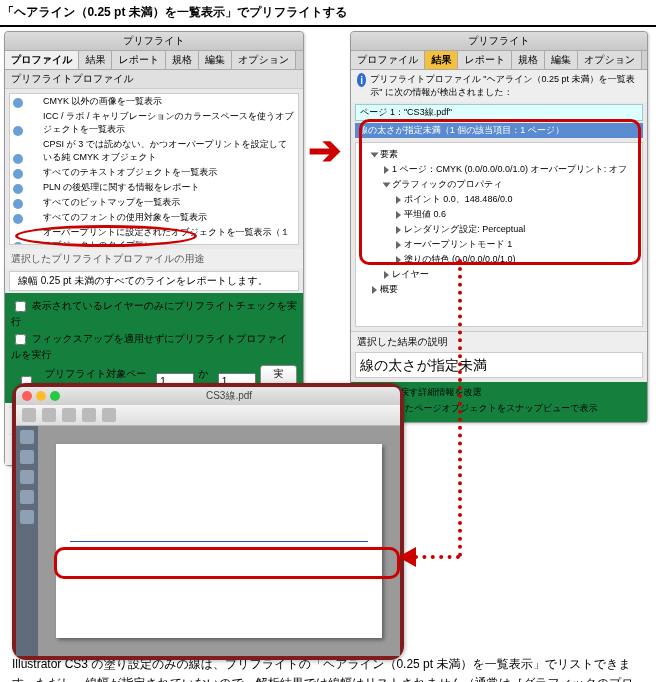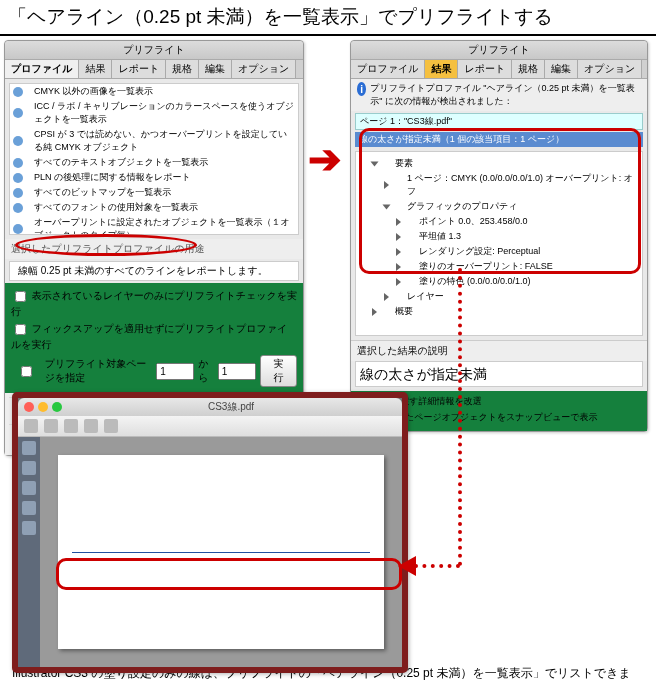--- a/index.html
+++ b/index.html
@@ -1,49 +1,49 @@
 <!DOCTYPE html>
 <html><head>
 <meta charset="utf-8">
 <style>
 body{margin:0;font-family:"Hiragino Kaku Gothic Pro","Meiryo",sans-serif;font-size:11px;color:#000;background:#fff;width:656px}
-.heading{background:#fff;border-bottom:2px solid #000;padding:4px 8px;font-size:19px;font-weight:normal}
+.heading{background:#fff;border-bottom:2px solid #000;padding:4px 2px;font-size:12px;font-weight:bold}
 .content{position:relative;padding:10px}
 .panel{position:absolute;background:#e9e9e9;border:1px solid #999;border-radius:4px;box-shadow:1px 1px 3px rgba(0,0,0,0.2)}
 .panel-titlebar{background:linear-gradient(#dcdcdc,#c8c8c8);border-bottom:1px solid #aaa;padding:2px 6px;font-size:10px;text-align:center;border-radius:4px 4px 0 0}
 .tabs{display:flex;background:#d0d0d0;border-bottom:1px solid #aaa;font-size:10px}
 .tab{padding:2px 6px;border-right:1px solid #aaa;background:#ddd;cursor:pointer}
 .tab.active{background:#f0f0f0;font-weight:bold}
 .tab.hl{background:#f5c040}
 .prof-label{background:#e0e0e0;padding:2px 6px;font-size:10px;border-bottom:1px solid #ccc}
 .prof-list{background:#fff;margin:4px;border:1px solid #ccc;height:150px;overflow:hidden;font-size:9px}
-.prof-item{display:flex;align-items:center;padding:1px 3px;gap:11px}
+.prof-item{display:flex;align-items:flex-end;padding:1px 3px;gap:20px}
 .prof-item .ico{width:10px;height:10px;border-radius:50%;background:#6aa0d8;flex-shrink:0}
 .oval{position:absolute;border:3px solid #c00;border-radius:50%/50%;pointer-events:none}
 .section-label{padding:3px 6px;font-size:10px;color:#555;background:#eee}
 .note-line{padding:2px 8px;font-size:10px}
 .opts{padding:4px 6px;font-size:10px;background:#15803d}
 .opts label{display:block;padding:1px 0}
 .page-range{display:flex;align-items:center;gap:4px;padding:2px 0}
 .page-range input{width:30px;font-size:10px}
 .exec-btn{float:right;background:linear-gradient(#fff,#ddd);border:1px solid #888;border-radius:3px;padding:1px 10px;font-size:10px;cursor:pointer}
 .file-notes{background:#eee;padding:4px}
 .file-note{display:flex;align-items:center;gap:6px;padding:3px;border-top:1px solid #ddd;font-size:10px}
 .pdf-ico{width:16px;height:18px;background:#fff;border:1px solid #c00;position:relative}
 .pdf-ico::after{content:"";position:absolute;top:0;right:0;width:5px;height:5px;background:#c00}
 .tree{background:#fff;margin:4px;border:1px solid #ccc;font-size:9px;padding:4px;height:175px;overflow:hidden}
-.tree-row{padding:1px 0;display:flex;align-items:center;gap:18px}
+.tree-row{padding:1px 0;display:flex;align-items:center;gap:3px}
 .tree-ind1{padding-left:12px}.tree-ind2{padding-left:24px}.tree-ind3{padding-left:36px}
 .tri{display:inline-block;width:0;height:0;border-top:4px solid transparent;border-bottom:4px solid transparent;border-left:5px solid #666}
 .tri.open{transform:rotate(90deg)}
 .info-ico{width:14px;height:14px;border-radius:50%;background:#2a6dd4;color:#fff;display:inline-flex;align-items:center;justify-content:center;font-size:10px;font-weight:bold}
 .tree-rect{position:absolute;border:3px solid #c00;border-radius:10px;pointer-events:none}
 .sel-label{padding:3px 6px;font-size:10px;background:#eee;border-top:1px solid #ccc}
 .sel-body{background:#fff;margin:0 4px 4px 4px;border:1px solid #ccc;padding:4px;font-size:14px;height:16px}
-.acro-window{position:absolute;border:6px solid #7f1d1d;border-radius:5px;background:#737373;box-shadow:1px 1px 4px rgba(0,0,0,0.3)}
+.acro-window{position:absolute;border:4px solid #7f1d1d;border-radius:14px;background:#737373;box-shadow:1px 1px 4px rgba(0,0,0,0.3)}
 .mac-bar{height:18px;background:linear-gradient(#e8e8e8,#cfcfcf);border-radius:6px 6px 0 0;display:flex;align-items:center;padding:0 6px;gap:4px}
 .mac-dot{width:10px;height:10px;border-radius:50%}
 .mac-title{flex:1;text-align:center;font-size:10px;color:#444}
 .toolbar{height:20px;background:linear-gradient(#f4f4f4,#dedede);border-bottom:1px solid #bbb;display:flex;align-items:center;gap:6px;padding:0 6px}
 .tb-ico{width:14px;height:14px;background:#bbb;border-radius:2px}
 .doc-area{display:flex;height:230px}
 .sidebar{width:22px;background:#5f6a7a;display:flex;flex-direction:column;align-items:center;padding-top:4px;gap:6px}
 .sb-ico{width:14px;height:14px;background:#8fa0b5;border-radius:2px}
 .canvas{flex:1;background:#9a9a9a;position:relative;padding:18px}
 .page{background:#fff;width:100%;height:100%;box-shadow:2px 2px 4px rgba(0,0,0,0.4);position:relative}
@@ -66,20 +66,21 @@
   <div class="panel" style="left:4px;top:4px;width:298px">
     <div class="panel-titlebar">プリフライト</div>
     <div class="tabs">
       <div class="tab active">プロファイル</div>
       <div class="tab">結果</div>
       <div class="tab">レポート</div>
       <div class="tab">規格</div>
       <div class="tab">編集</div>
       <div class="tab">オプション</div>
     </div>
+    <div class="prof-label">プリフライトプロファイル</div>
     <div class="prof-list" id="prof-list">
         <div class="prof-item">
           <span class="ico"></span>
           <span>CMYK 以外の画像を一覧表示</span>
         </div>
         <div class="prof-item">
           <span class="ico"></span>
           <span>ICC / ラボ / キャリブレーションのカラースペースを使うオブジェクトを一覧表示</span>
         </div>
         <div class="prof-item">
@@ -160,33 +161,33 @@
         <div class="tree-row tree-ind2">
           <span class="tri"></span>
           <span>1 ページ：CMYK (0.0/0.0/0.0/1.0) オーバープリント: オフ</span>
         </div>
         <div class="tree-row tree-ind2">
           <span class="tri open"></span>
           <span>グラフィックのプロパティ</span>
         </div>
         <div class="tree-row tree-ind3">
           <span class="tri"></span>
-          <span>ポイント 0.0、253.458/0.0</span>
-        </div>
-        <div class="tree-row tree-ind3">
-          <span class="tri"></span>
-          <span>平坦値 1.3</span>
+          <span>ポイント 0.0、148.486/0.0</span>
+        </div>
+        <div class="tree-row tree-ind3">
+          <span class="tri"></span>
+          <span>平坦値 0.6</span>
         </div>
         <div class="tree-row tree-ind3">
           <span class="tri"></span>
           <span>レンダリング設定: Perceptual</span>
         </div>
         <div class="tree-row tree-ind3">
           <span class="tri"></span>
-          <span>塗りのオーバープリント: FALSE</span>
+          <span>オーバープリントモード 1</span>
         </div>
         <div class="tree-row tree-ind3">
           <span class="tri"></span>
           <span>塗りの特色 (0.0/0.0/0.0/1.0)</span>
         </div>
         <div class="tree-row tree-ind2">
           <span class="tri"></span>
           <span>レイヤー</span>
         </div>
         <div class="tree-row tree-ind1">

